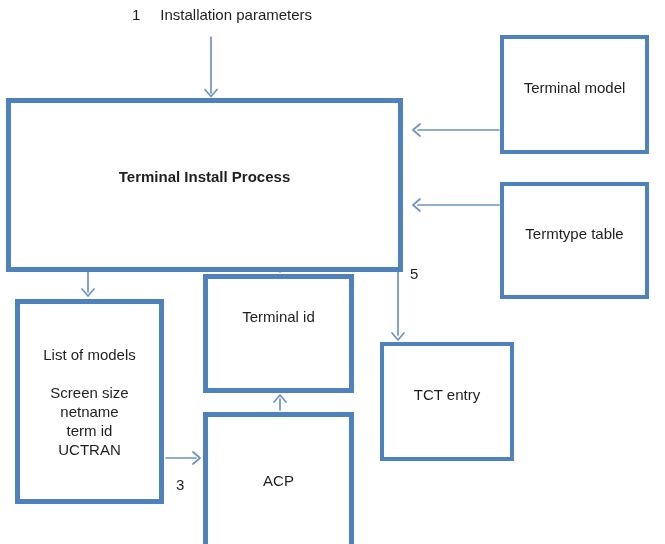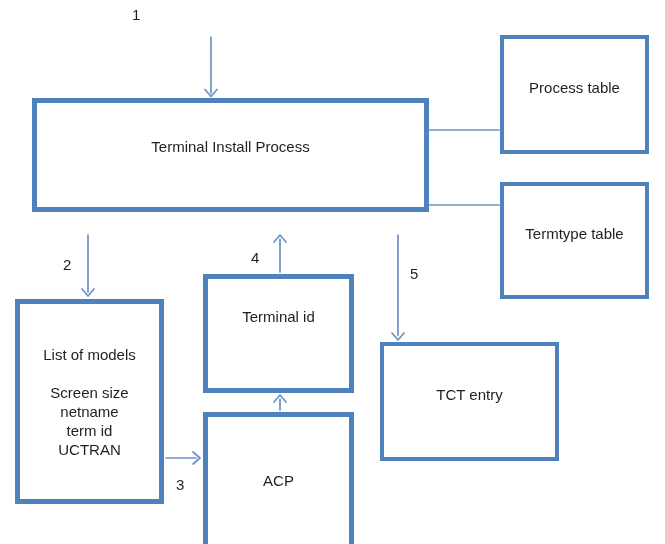--- a/index.html
+++ b/index.html
@@ -32,27 +32,27 @@
     display:flex;
     align-items:center;
     justify-content:center;
     text-align:center;
     font-size:15px;
     line-height:1.4;
   }
   .box.thin{border-width:4px;}
   .nudge-up{padding-bottom:14px;}
   .col{flex-direction:column;}
-  #box-process{left:32px;top:98px;width:397px;height:114px;padding-bottom:18px;}
+  #box-process{left:6px;top:98px;width:397px;height:174px;padding-bottom:18px;font-weight:bold;}
   #box-terminal-table{left:500px;top:35px;width:149px;height:119px;}
   #box-termtype-table{left:500px;top:182px;width:149px;height:117px;}
   #box-list-of-models{left:15px;top:299px;width:149px;height:205px;line-height:19px;}
   #box-terminal-id{left:203px;top:274px;width:151px;height:119px;padding-bottom:34px;line-height:21px;}
   #box-acp{left:203px;top:412px;width:151px;height:150px;}
-  #box-tct{left:380px;top:342px;width:179px;height:119px;}
+  #box-tct{left:380px;top:342px;width:134px;height:119px;}
   .spacer-line{height:19px;}
   .step{
     position:absolute;
     font-size:15px;
   }
   #step-1{left:132px;top:6px;display:flex;gap:20px;}
 </style>
 </head>
 <body>
 
@@ -88,32 +88,33 @@
       <polyline points="420,124 413,130 420,136"></polyline>
     </g>
     <g>
       <line x1="499" y1="205" x2="418" y2="205"></line>
       <polyline points="420,199 413,205 420,211"></polyline>
     </g>
   </svg>
 
   <div class="step" id="step-1">
     <span>1</span>
+    <span>Installation parameters</span>
   </div>
   <div class="step" style="left:63px;top:256px;">2</div>
   <div class="step" style="left:176px;top:476px;">3</div>
   <div class="step" style="left:251px;top:249px;">4</div>
   <div class="step" style="left:410px;top:265px;">5</div>
 
   <div class="box" id="box-process">
     <span>Terminal Install Process</span>
   </div>
 
   <div class="box thin nudge-up" id="box-terminal-table">
-    <span>Process table</span>
+    <span>Terminal model</span>
   </div>
 
   <div class="box thin nudge-up" id="box-termtype-table">
     <span>Termtype table</span>
   </div>
 
   <div class="box col" id="box-list-of-models">
     <span>List of models</span>
     <span class="spacer-line"></span>
     <span>Screen size</span>

